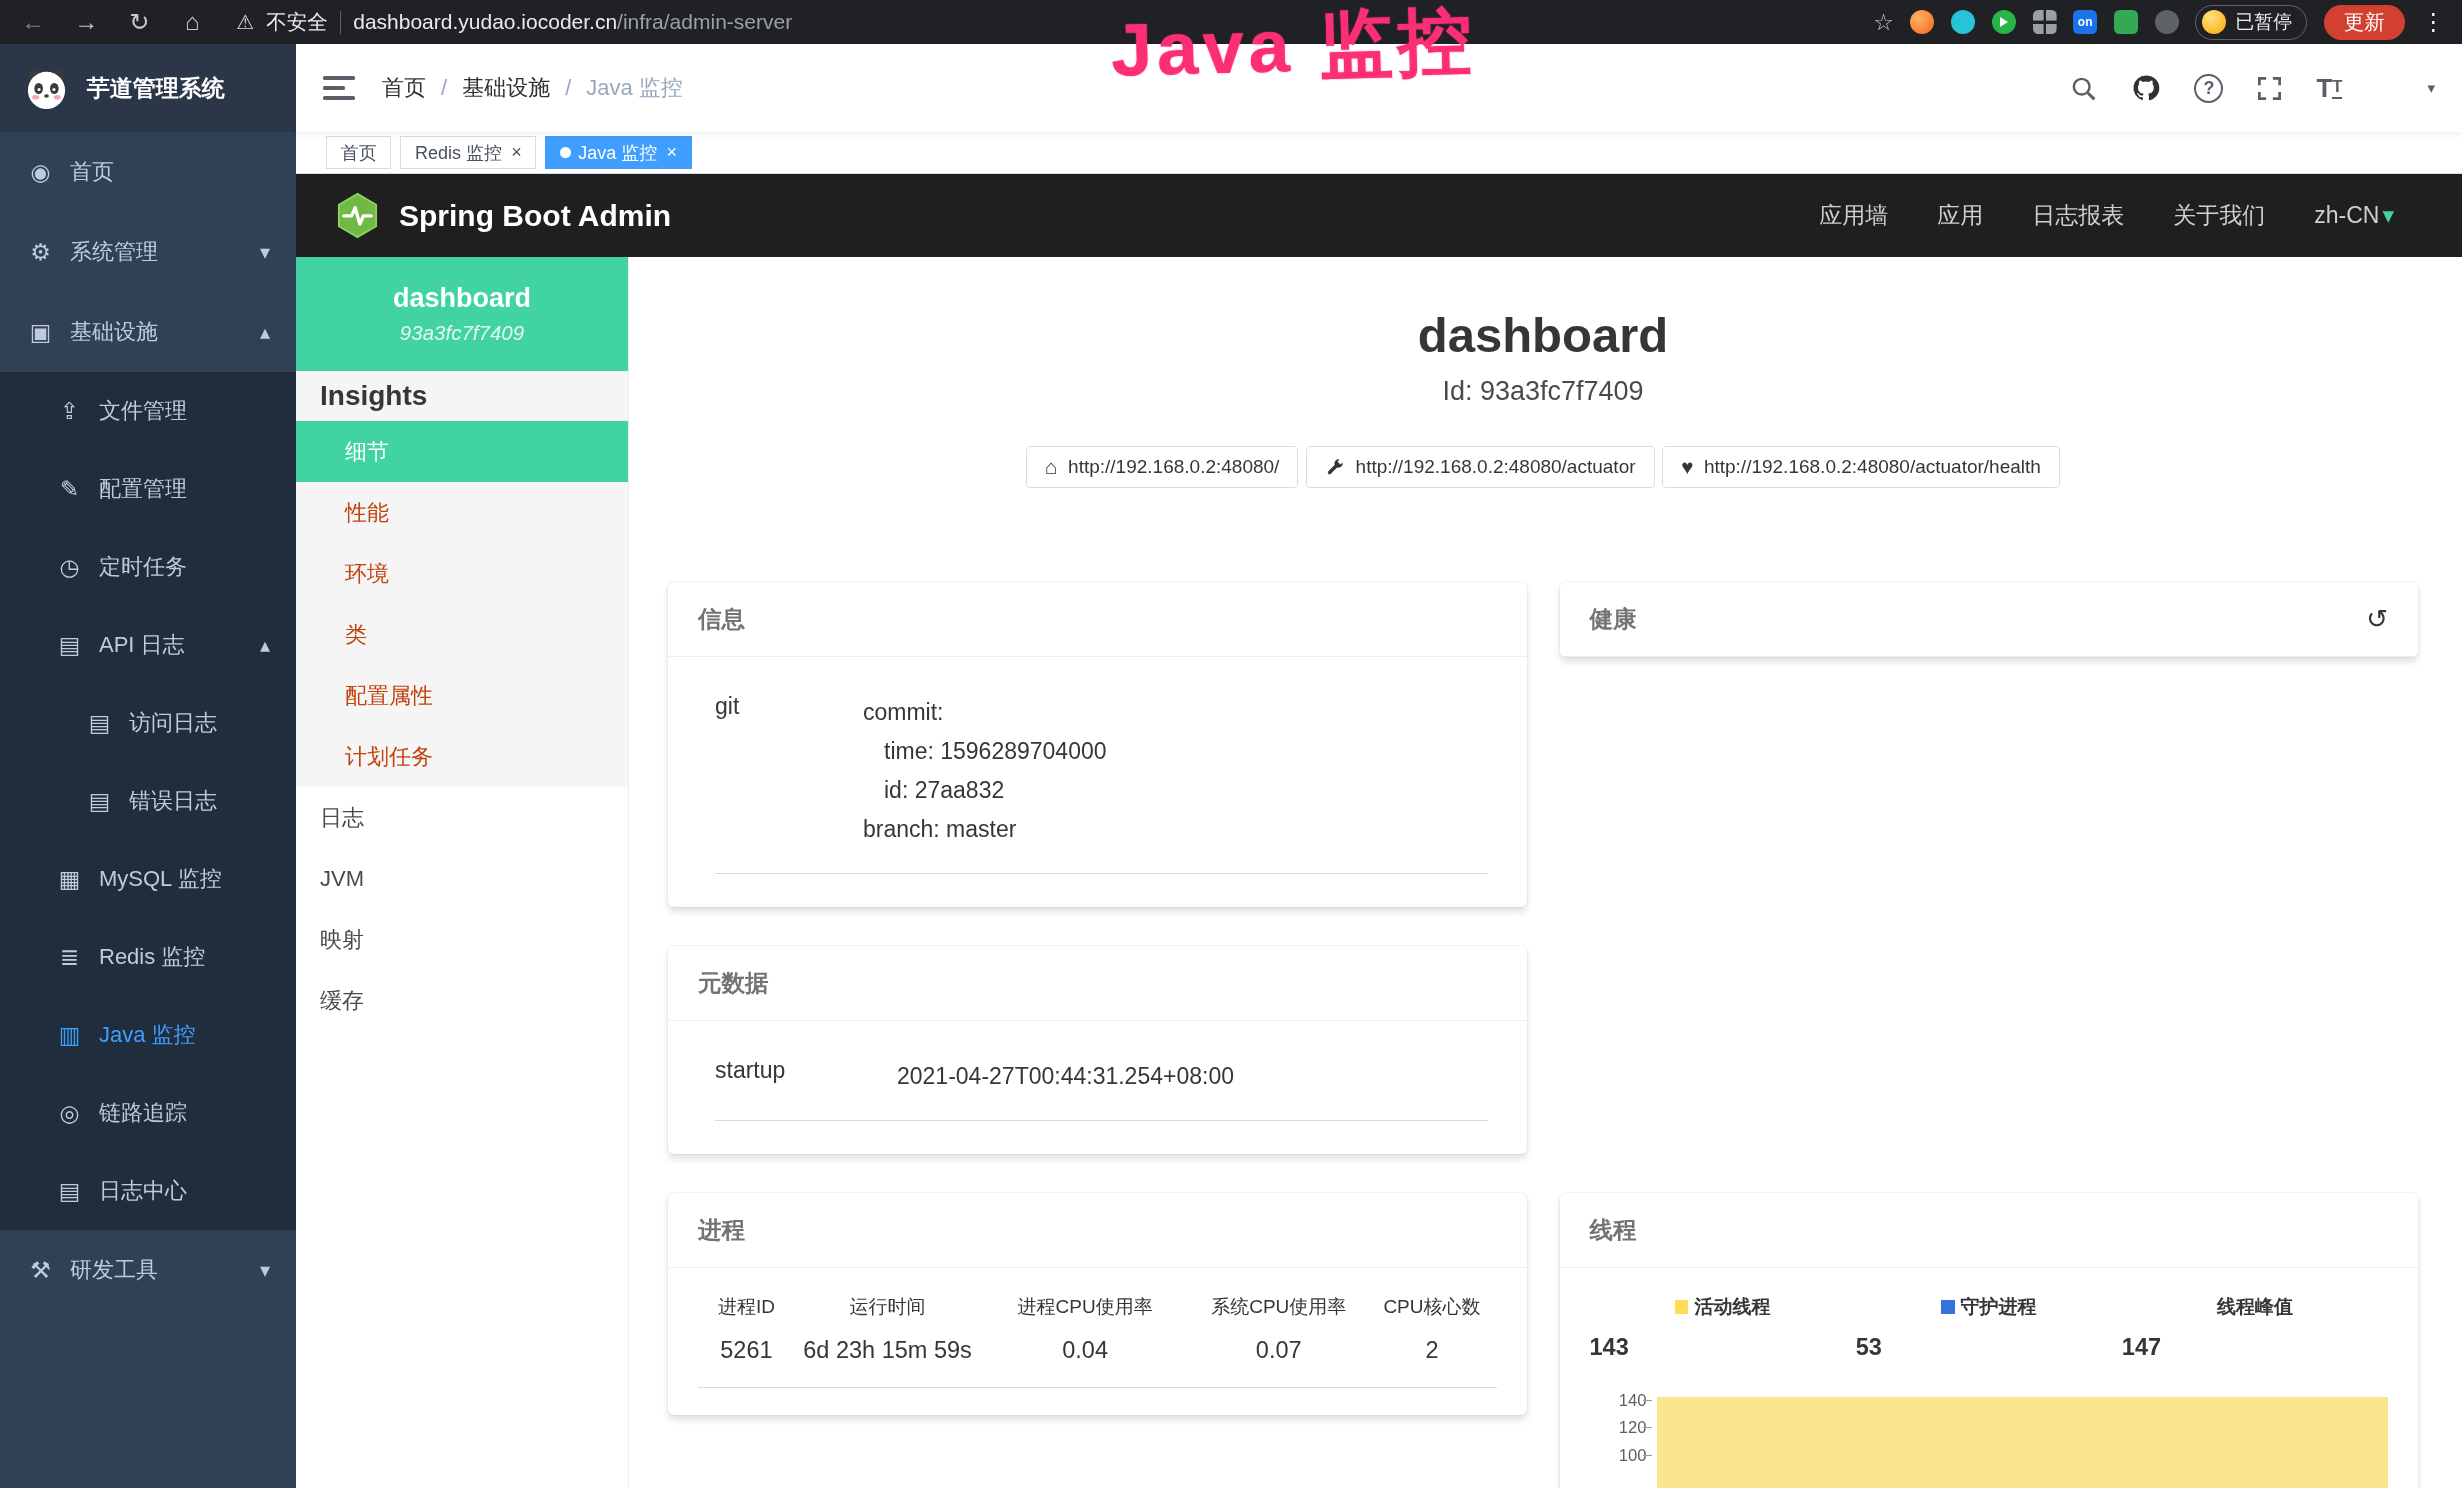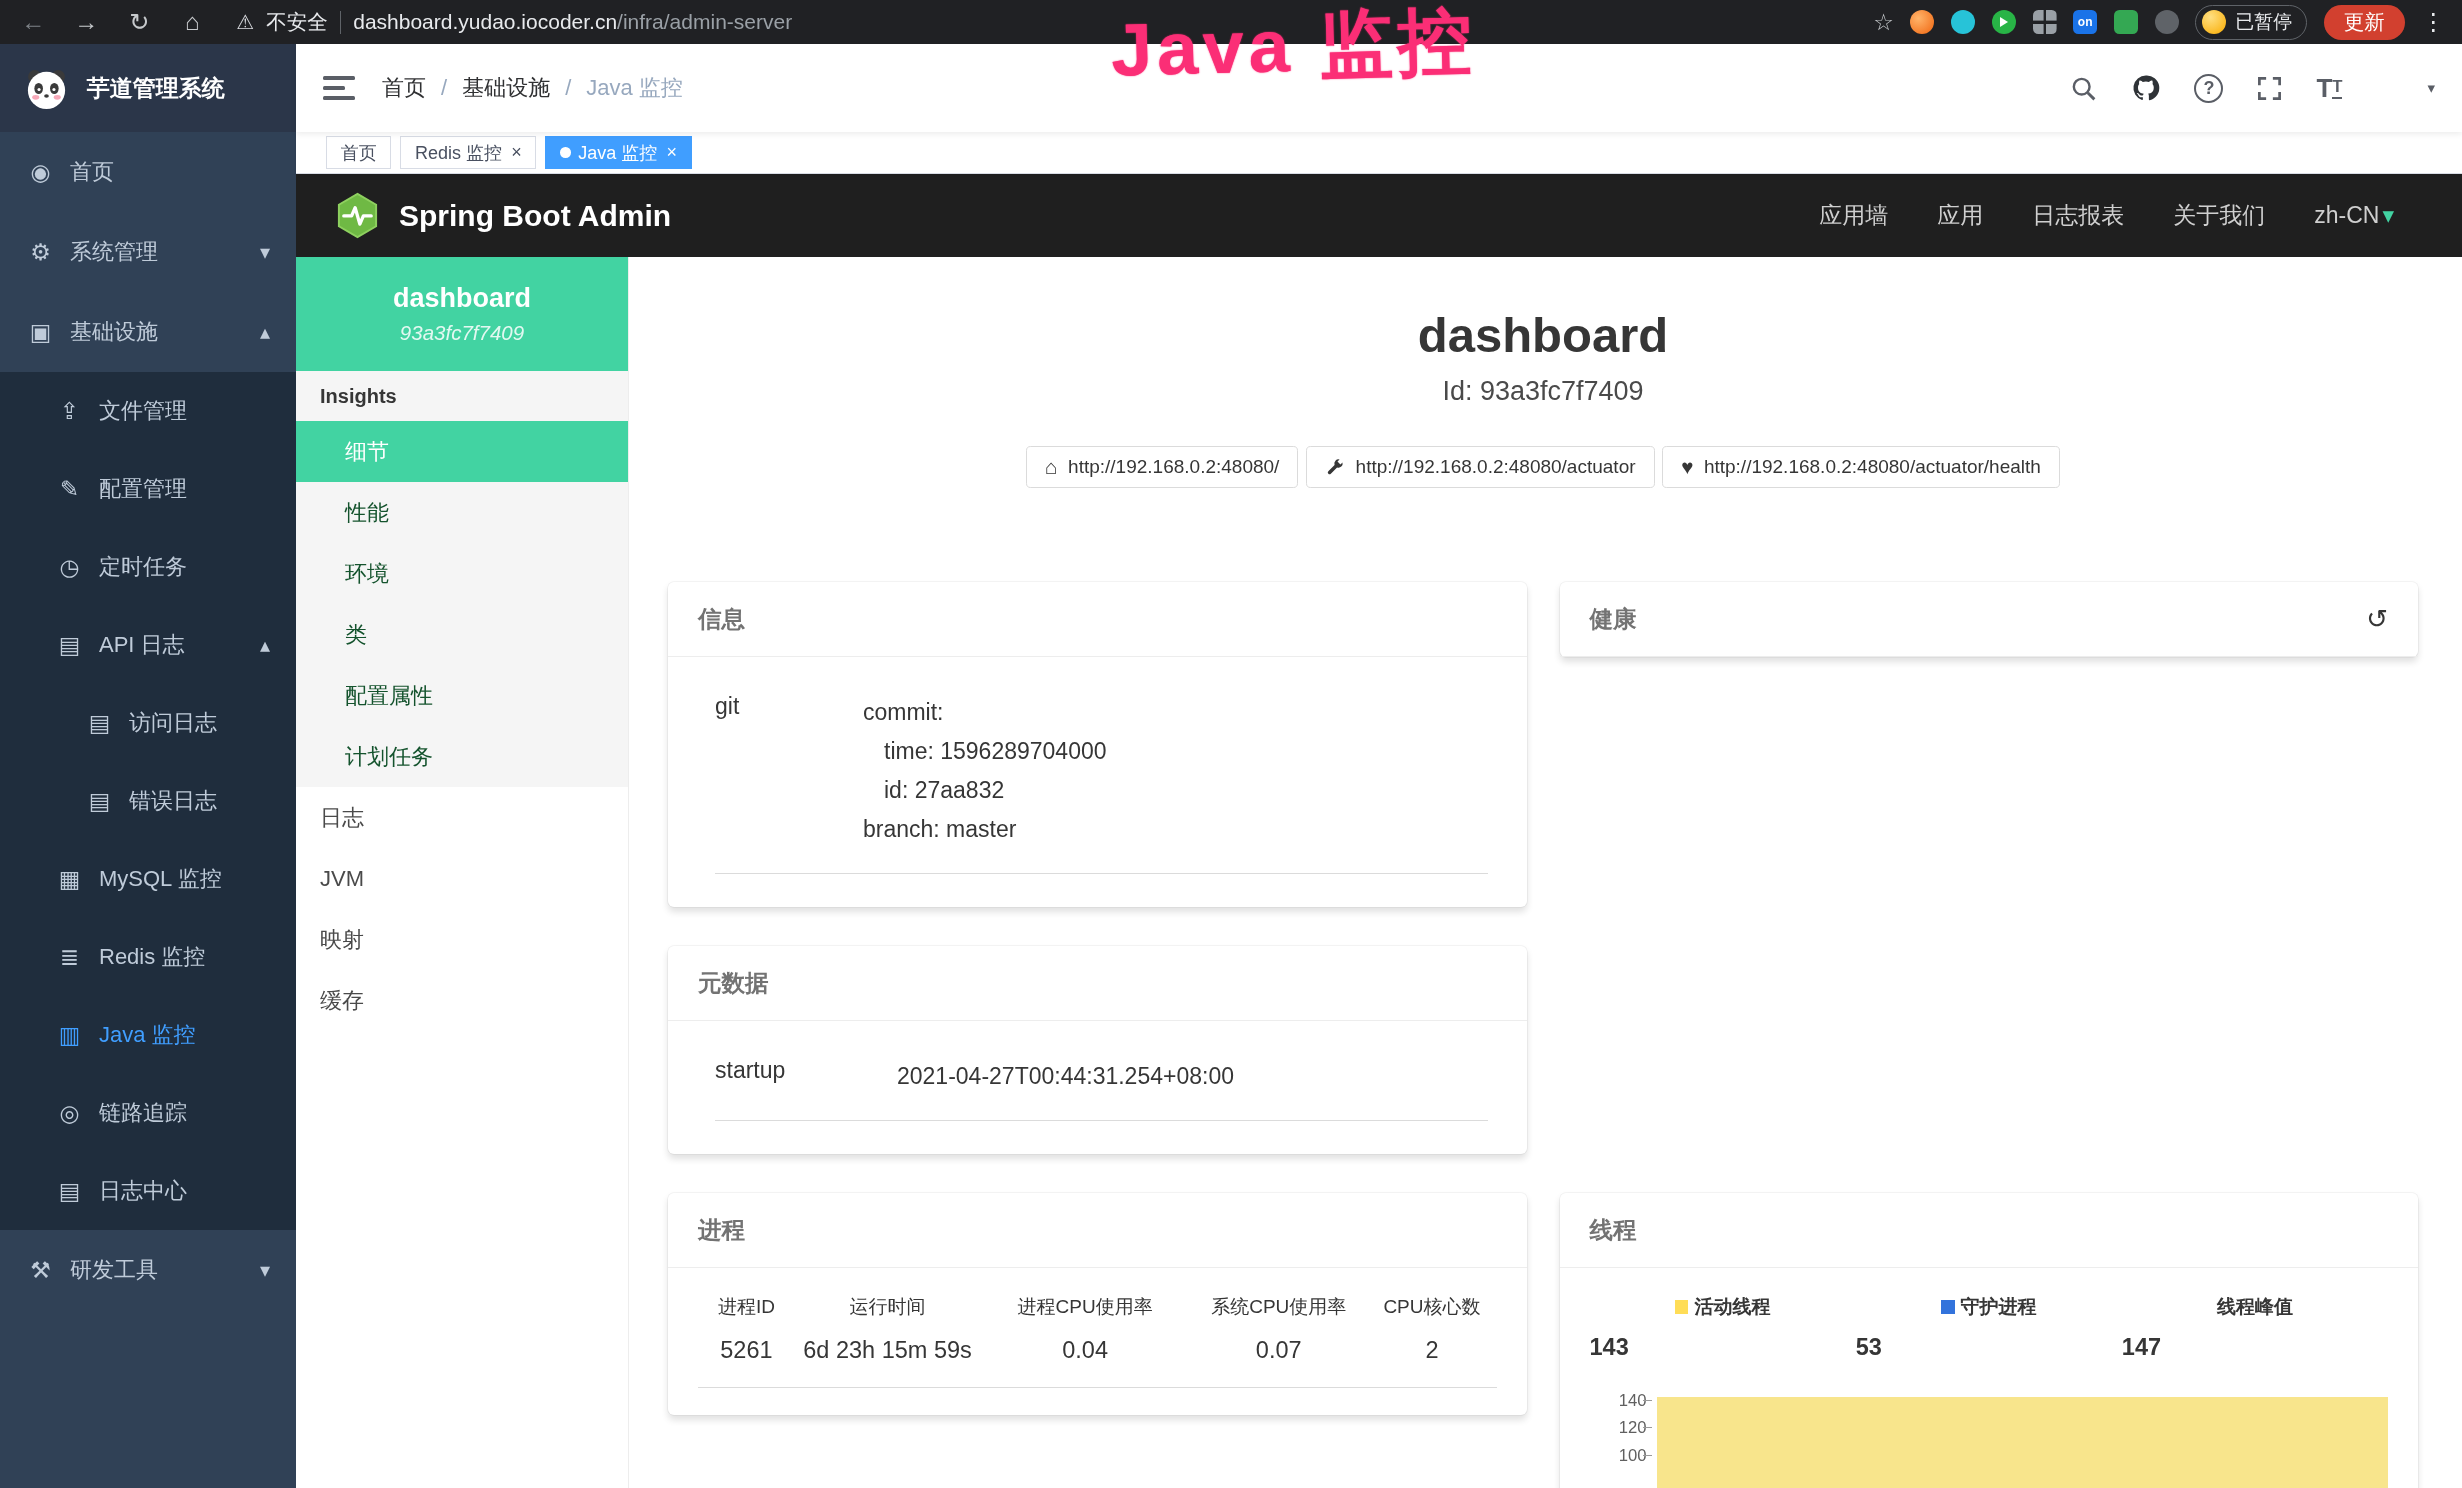--- a/index.html
+++ b/index.html
@@ -104,23 +104,23 @@
 
   .sba-body { flex: 1; display: flex; min-height: 0; }
   .sba-side { width: 333px; flex-shrink: 0; border-right: 0.8px solid #ededed; background: #fff;
     display: flex; flex-direction: column; }
   .side-head { height: 114px; background: #42d3a2; color: #fff; display: flex; flex-direction: column;
     justify-content: center; align-items: center; gap: 7.6px; cursor: pointer; }
   .side-head .name { font-size: 27px; font-weight: bold; }
   .side-head .id { font-size: 20.5px; opacity: .85; font-style: italic; }
   .insights { background: #f5f5f5; }
   .insights-label { height: 50px; display: flex; align-items: center; padding: 8px 24px;
-    font-weight: bold; color: #363636; font-size: 20px; }
+    font-weight: bold; color: #363636; font-size: 28px; }
   .ins-item { height: 61px; display: flex; align-items: center; padding: 0 24px 0 49px;
-    font-size: 22px; color: #14532d; cursor: pointer; }
+    font-size: 22px; color: #c2410c; cursor: pointer; }
   .ins-item.active { background: #42d3a2; color: #fff; }
   .root-item { height: 61px; display: flex; align-items: center; padding: 0 24px; font-size: 22px;
     color: #4a4a4a; background: #fff; cursor: pointer; }
 
   
   .sba-main { flex: 1; overflow: hidden; padding: 49px 44px 0 39px; background: #fff; }
   .page-title { text-align: center; font-size: 49px; font-weight: bold; color: #363636; line-height: 58px; }
   .page-id { text-align: center; font-size: 27px; color: #4a4a4a; margin-top: 12px; }
   .links-row { display: flex; justify-content: center; gap: 7.6px; margin-top: 39px; }
   .chip { display: flex; align-items: center; gap: 10.6px; border: 0.8px solid #dbdbdb; border-radius: 4.6px;

